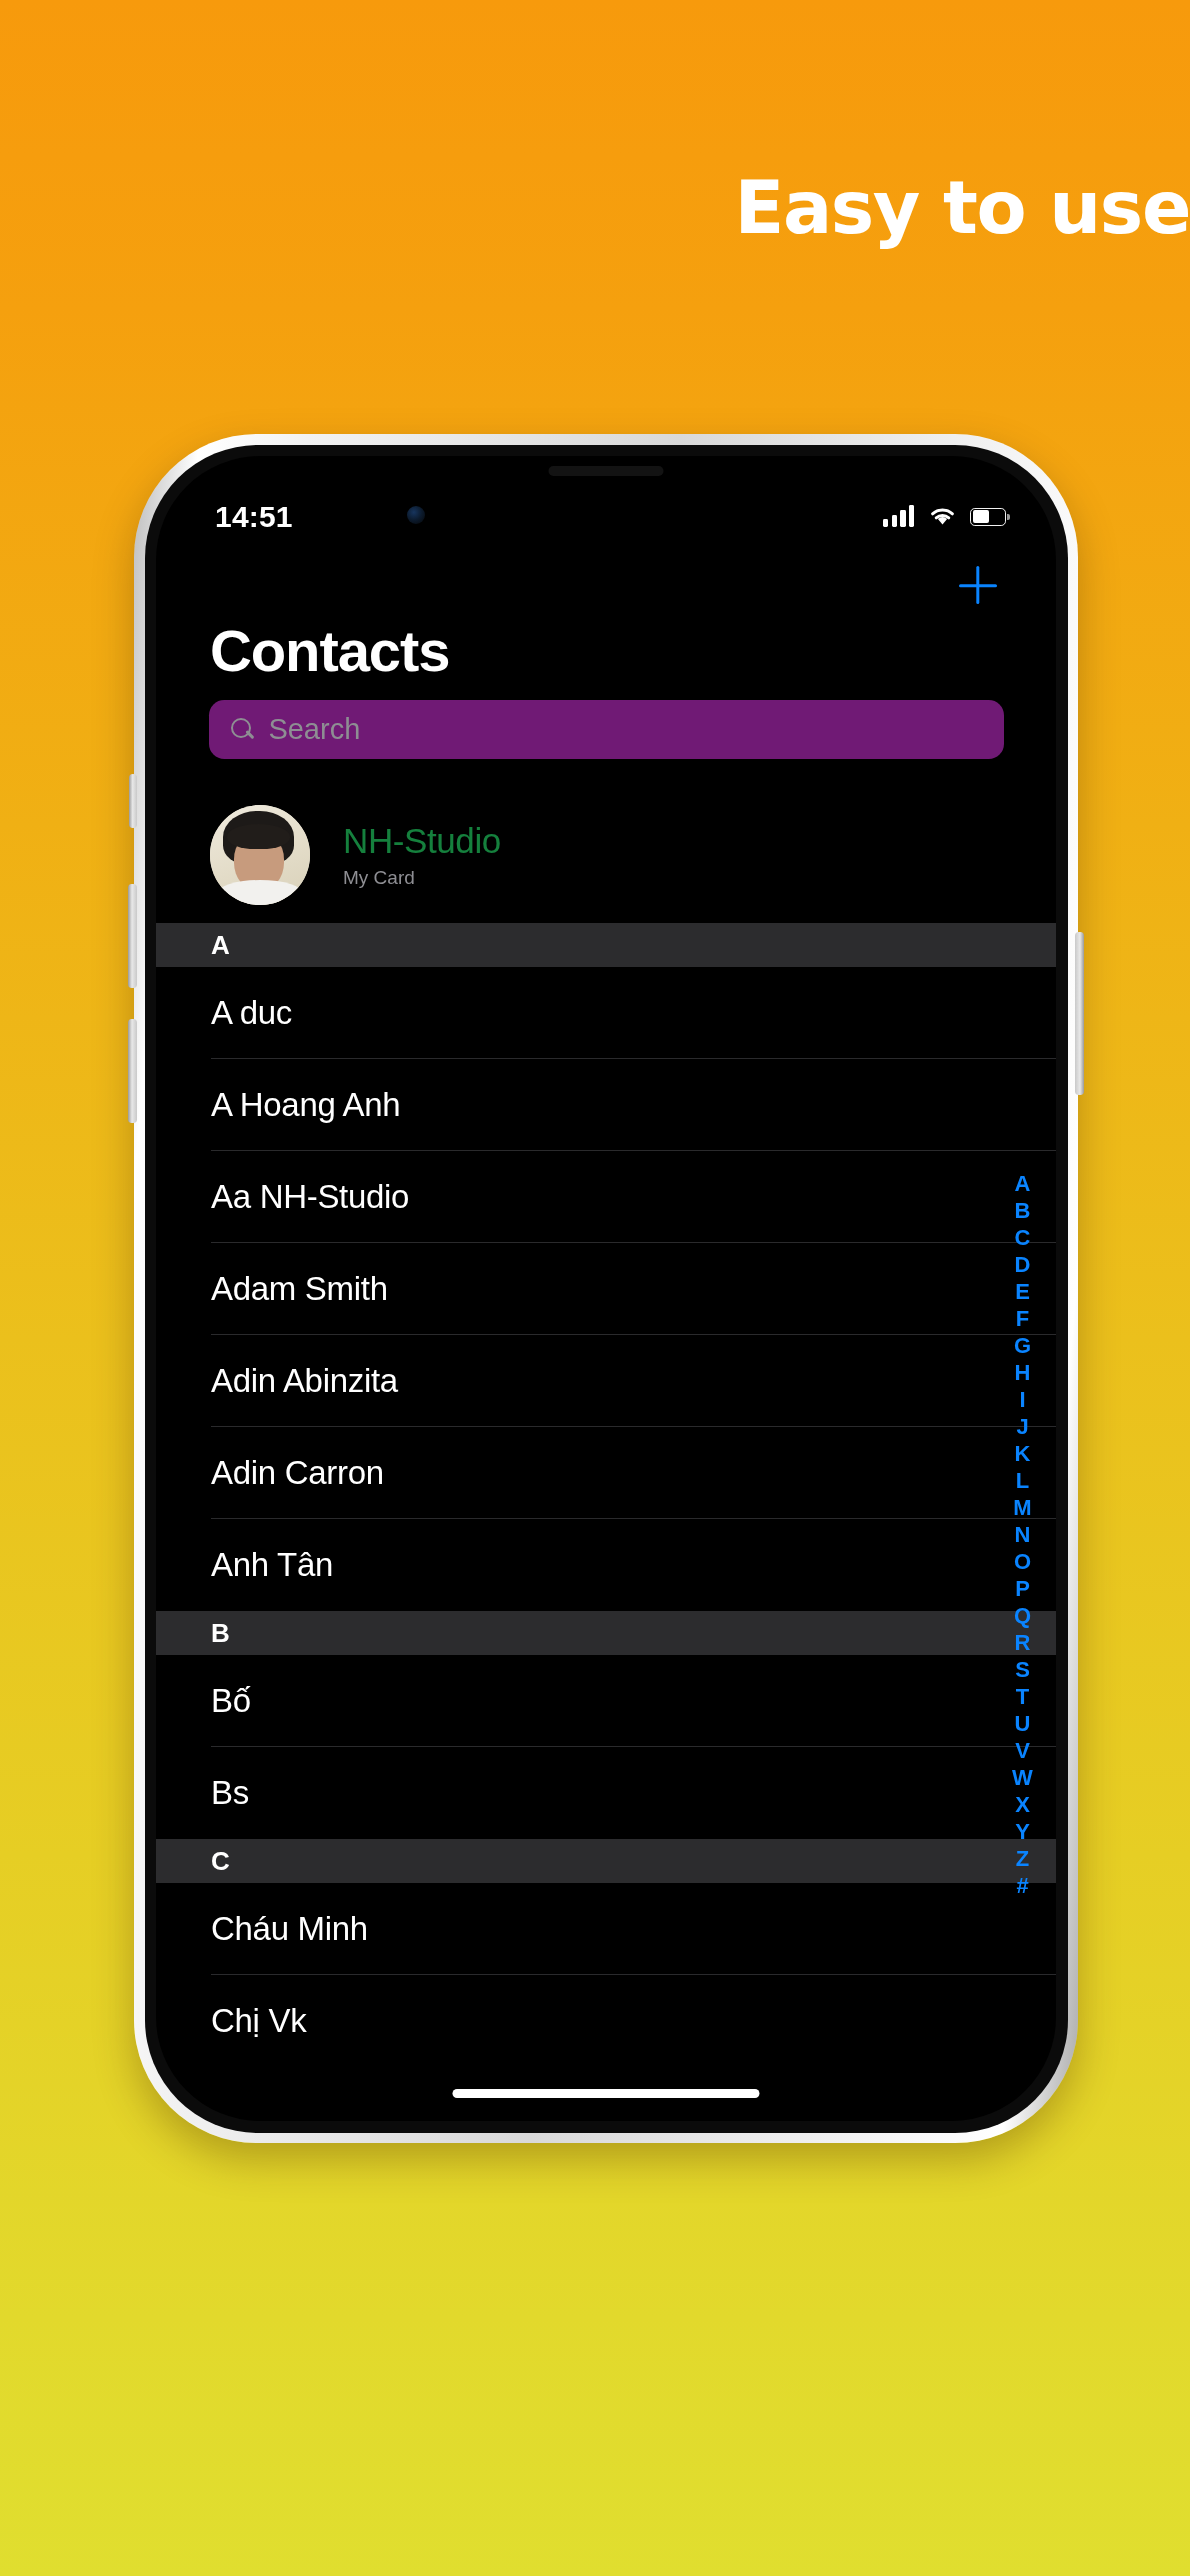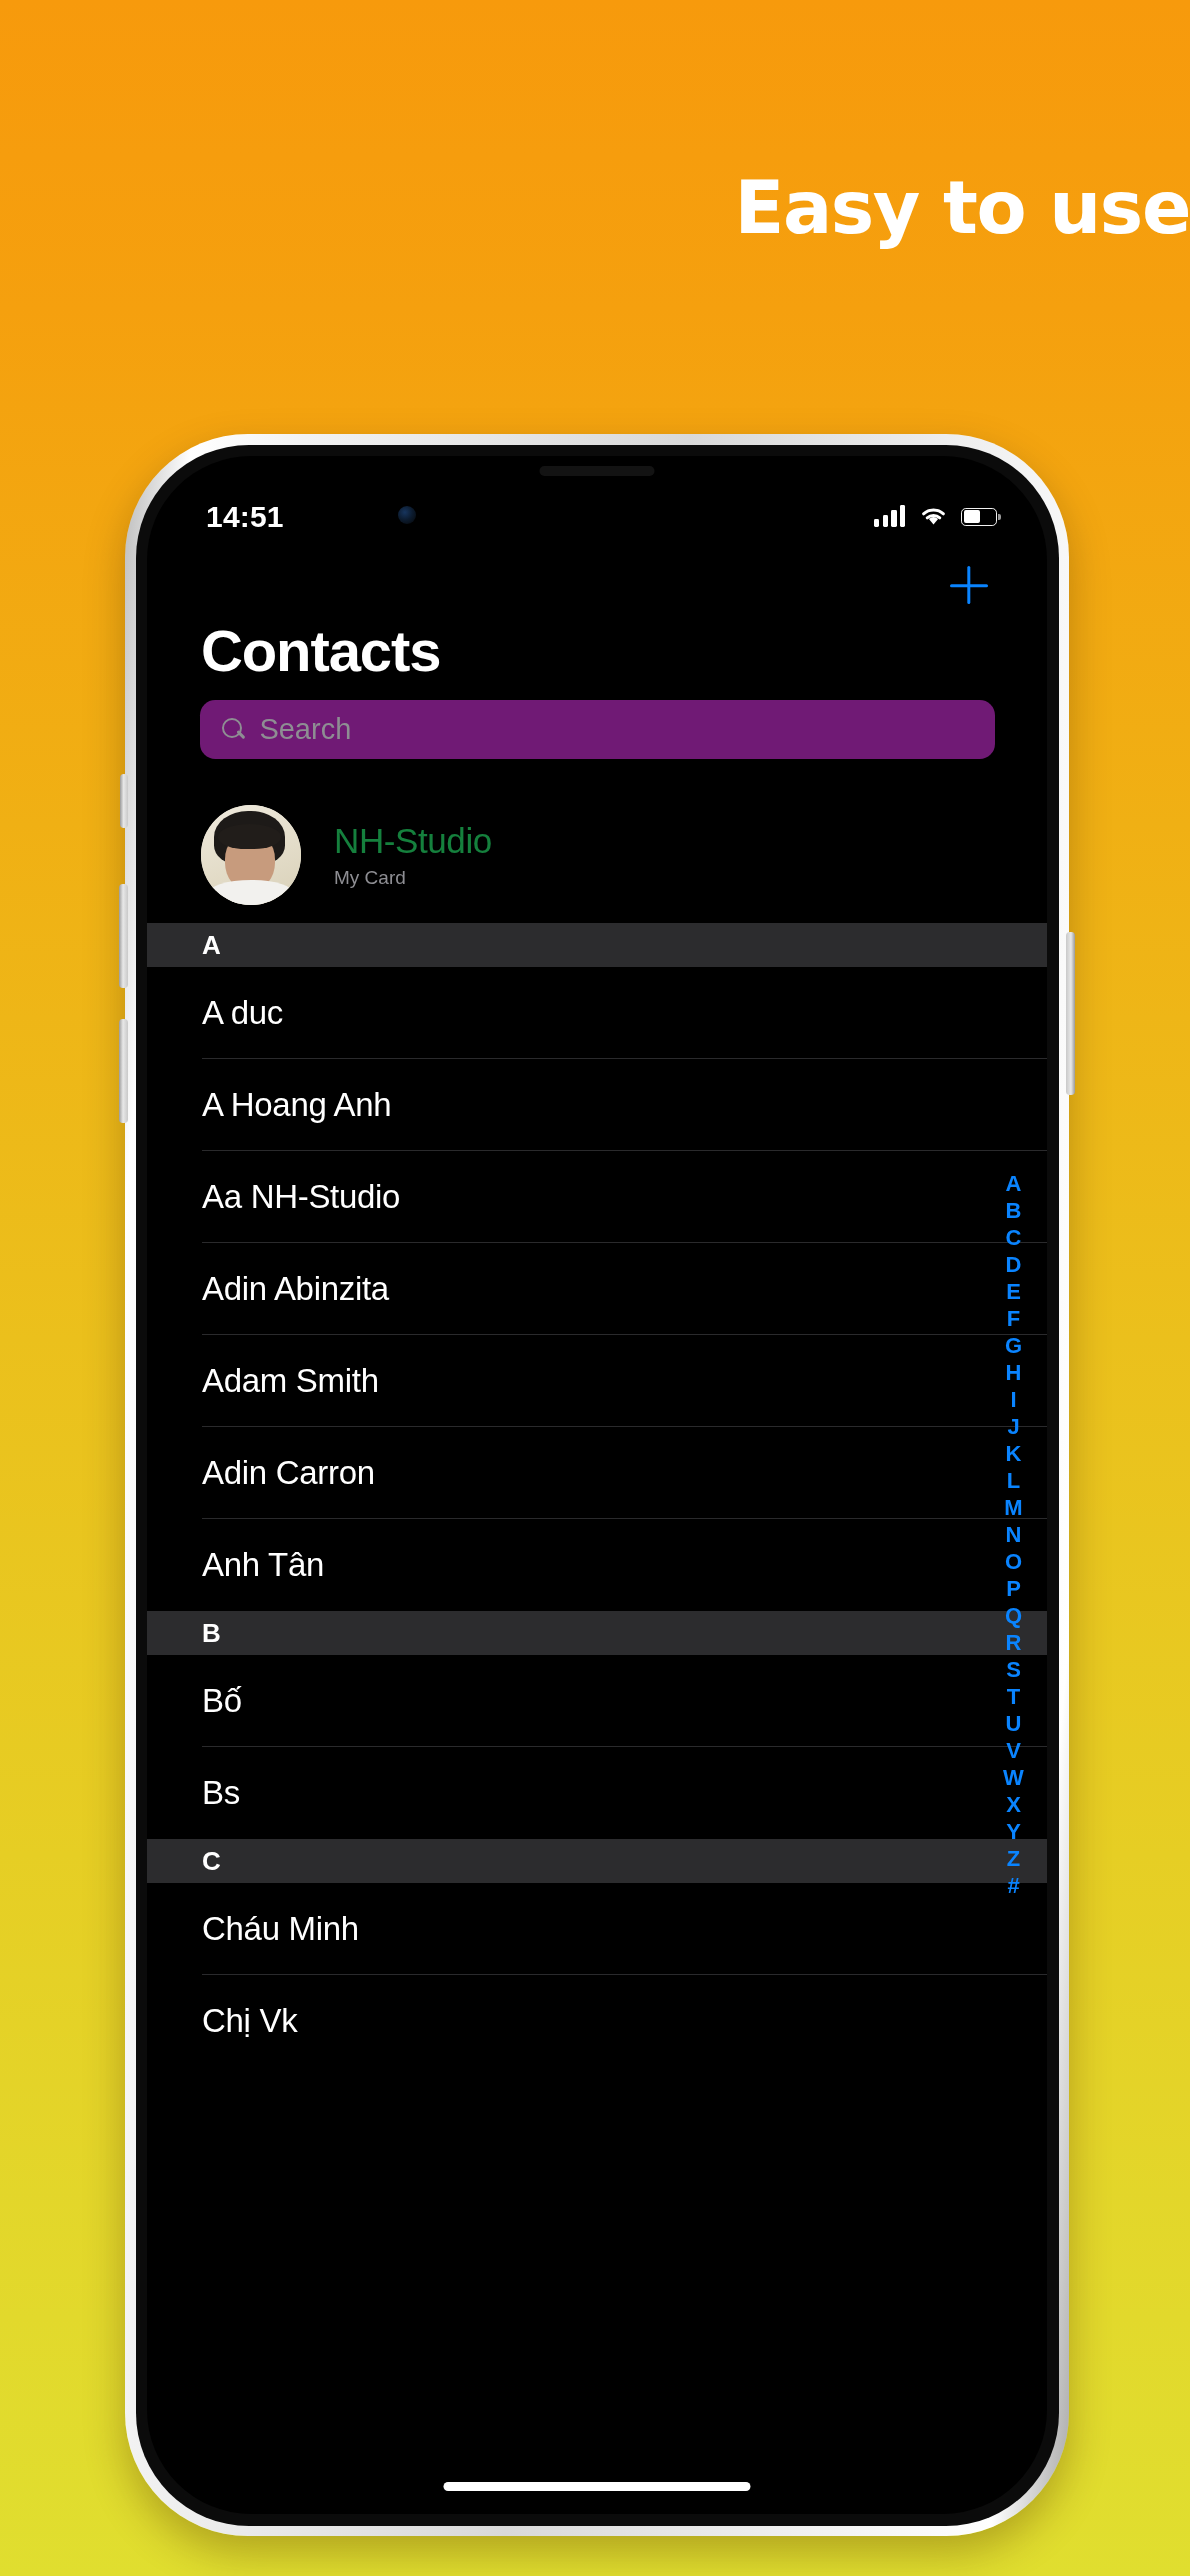--- a/index.html
+++ b/index.html
@@ -15,22 +15,22 @@
   .headline {
     position:absolute; left:0; top:165px; width:1190px;
     text-align:right;
     font-size:73px; font-weight:bold; color:#ffffff;
     letter-spacing:-1.4px;
     font-family:"DejaVu Sans", sans-serif;
   }
 
   
   .phone {
-    position:absolute; left:125px; top:434px;
-    width:944px; height:2102px;
+    position:absolute; left:134px; top:434px;
+    width:944px; height:1709px;
   }
   .phone-frame {
     position:absolute; inset:0;
     border-radius:123px;
     background:linear-gradient(95deg,#b9b9b9 0%,#ffffff 6%,#f2f2f2 16%,#d9d9d9 50%,#f7f7f7 84%,#ffffff 93%,#a8a8a8 100%);
     box-shadow:0 17px 40px rgba(80,50,0,.33);
   }
   .phone-inner-rim {
     position:absolute; left:10.5px; top:10.5px; right:10.5px; bottom:10.5px;
     border-radius:113px;
@@ -268,22 +268,22 @@
         <div class="mycard-name">NH-Studio</div>
         <div class="mycard-sub">My Card</div>
       </div>
     </div>
 
     <div class="list" id="contacts-list">
         <div class="section-head">A</div>
         <div class="row">A duc</div>
         <div class="row">A Hoang Anh</div>
         <div class="row">Aa NH-Studio</div>
+        <div class="row">Adam Smith</div>
         <div class="row">Adin Abinzita</div>
-        <div class="row">Adam Smith</div>
         <div class="row">Adin Carron</div>
         <div class="row no-sep">Anh Tân</div>
         <div class="section-head">B</div>
         <div class="row">Bố</div>
         <div class="row no-sep">Bs</div>
         <div class="section-head">C</div>
         <div class="row">Cháu Minh</div>
         <div class="row no-sep">Chị Vk</div>
       </div>
 

